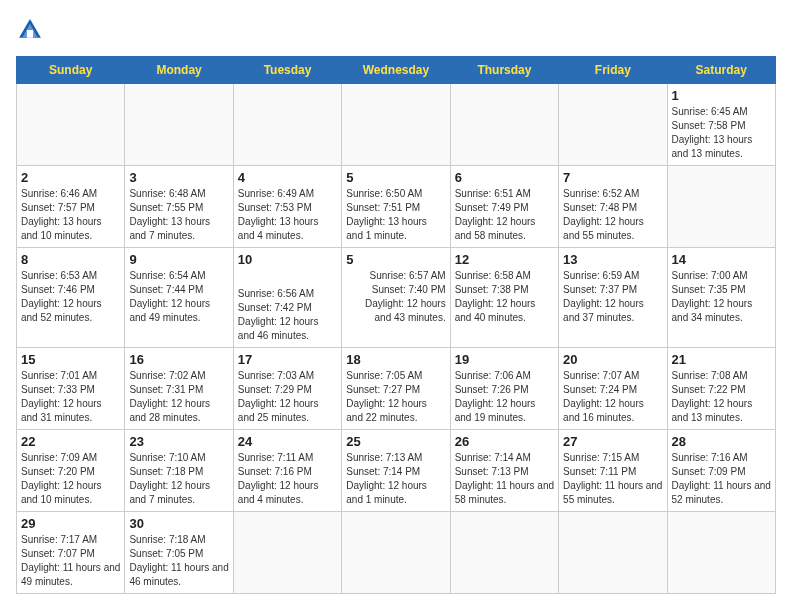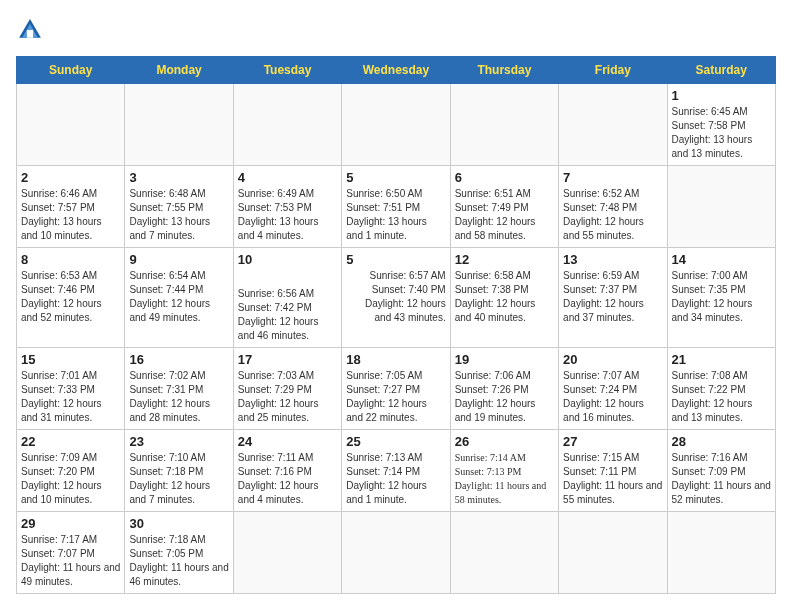--- a/index.html
+++ b/index.html
@@ -284,21 +284,21 @@
 Daylight: 12 hours and 4 minutes.</div>
         </td>
         <td>
           <span class="day-number">25</span>
           <div class="day-info" style="white-space: pre-line;">Sunrise: 7:13 AM
 Sunset: 7:14 PM
 Daylight: 12 hours and 1 minute.</div>
         </td>
         <td>
           <span class="day-number">26</span>
-          <div class="day-info" style="white-space: pre-line; font-family: Liberation Serif, serif;">Sunrise: 7:14 AM
+          <div class="day-info" style="white-space: pre-line;">Sunrise: 7:14 AM
 Sunset: 7:13 PM
 Daylight: 11 hours and 58 minutes.</div>
         </td>
         <td>
           <span class="day-number">27</span>
           <div class="day-info" style="white-space: pre-line;">Sunrise: 7:15 AM
 Sunset: 7:11 PM
 Daylight: 11 hours and 55 minutes.</div>
         </td>
         <td>

